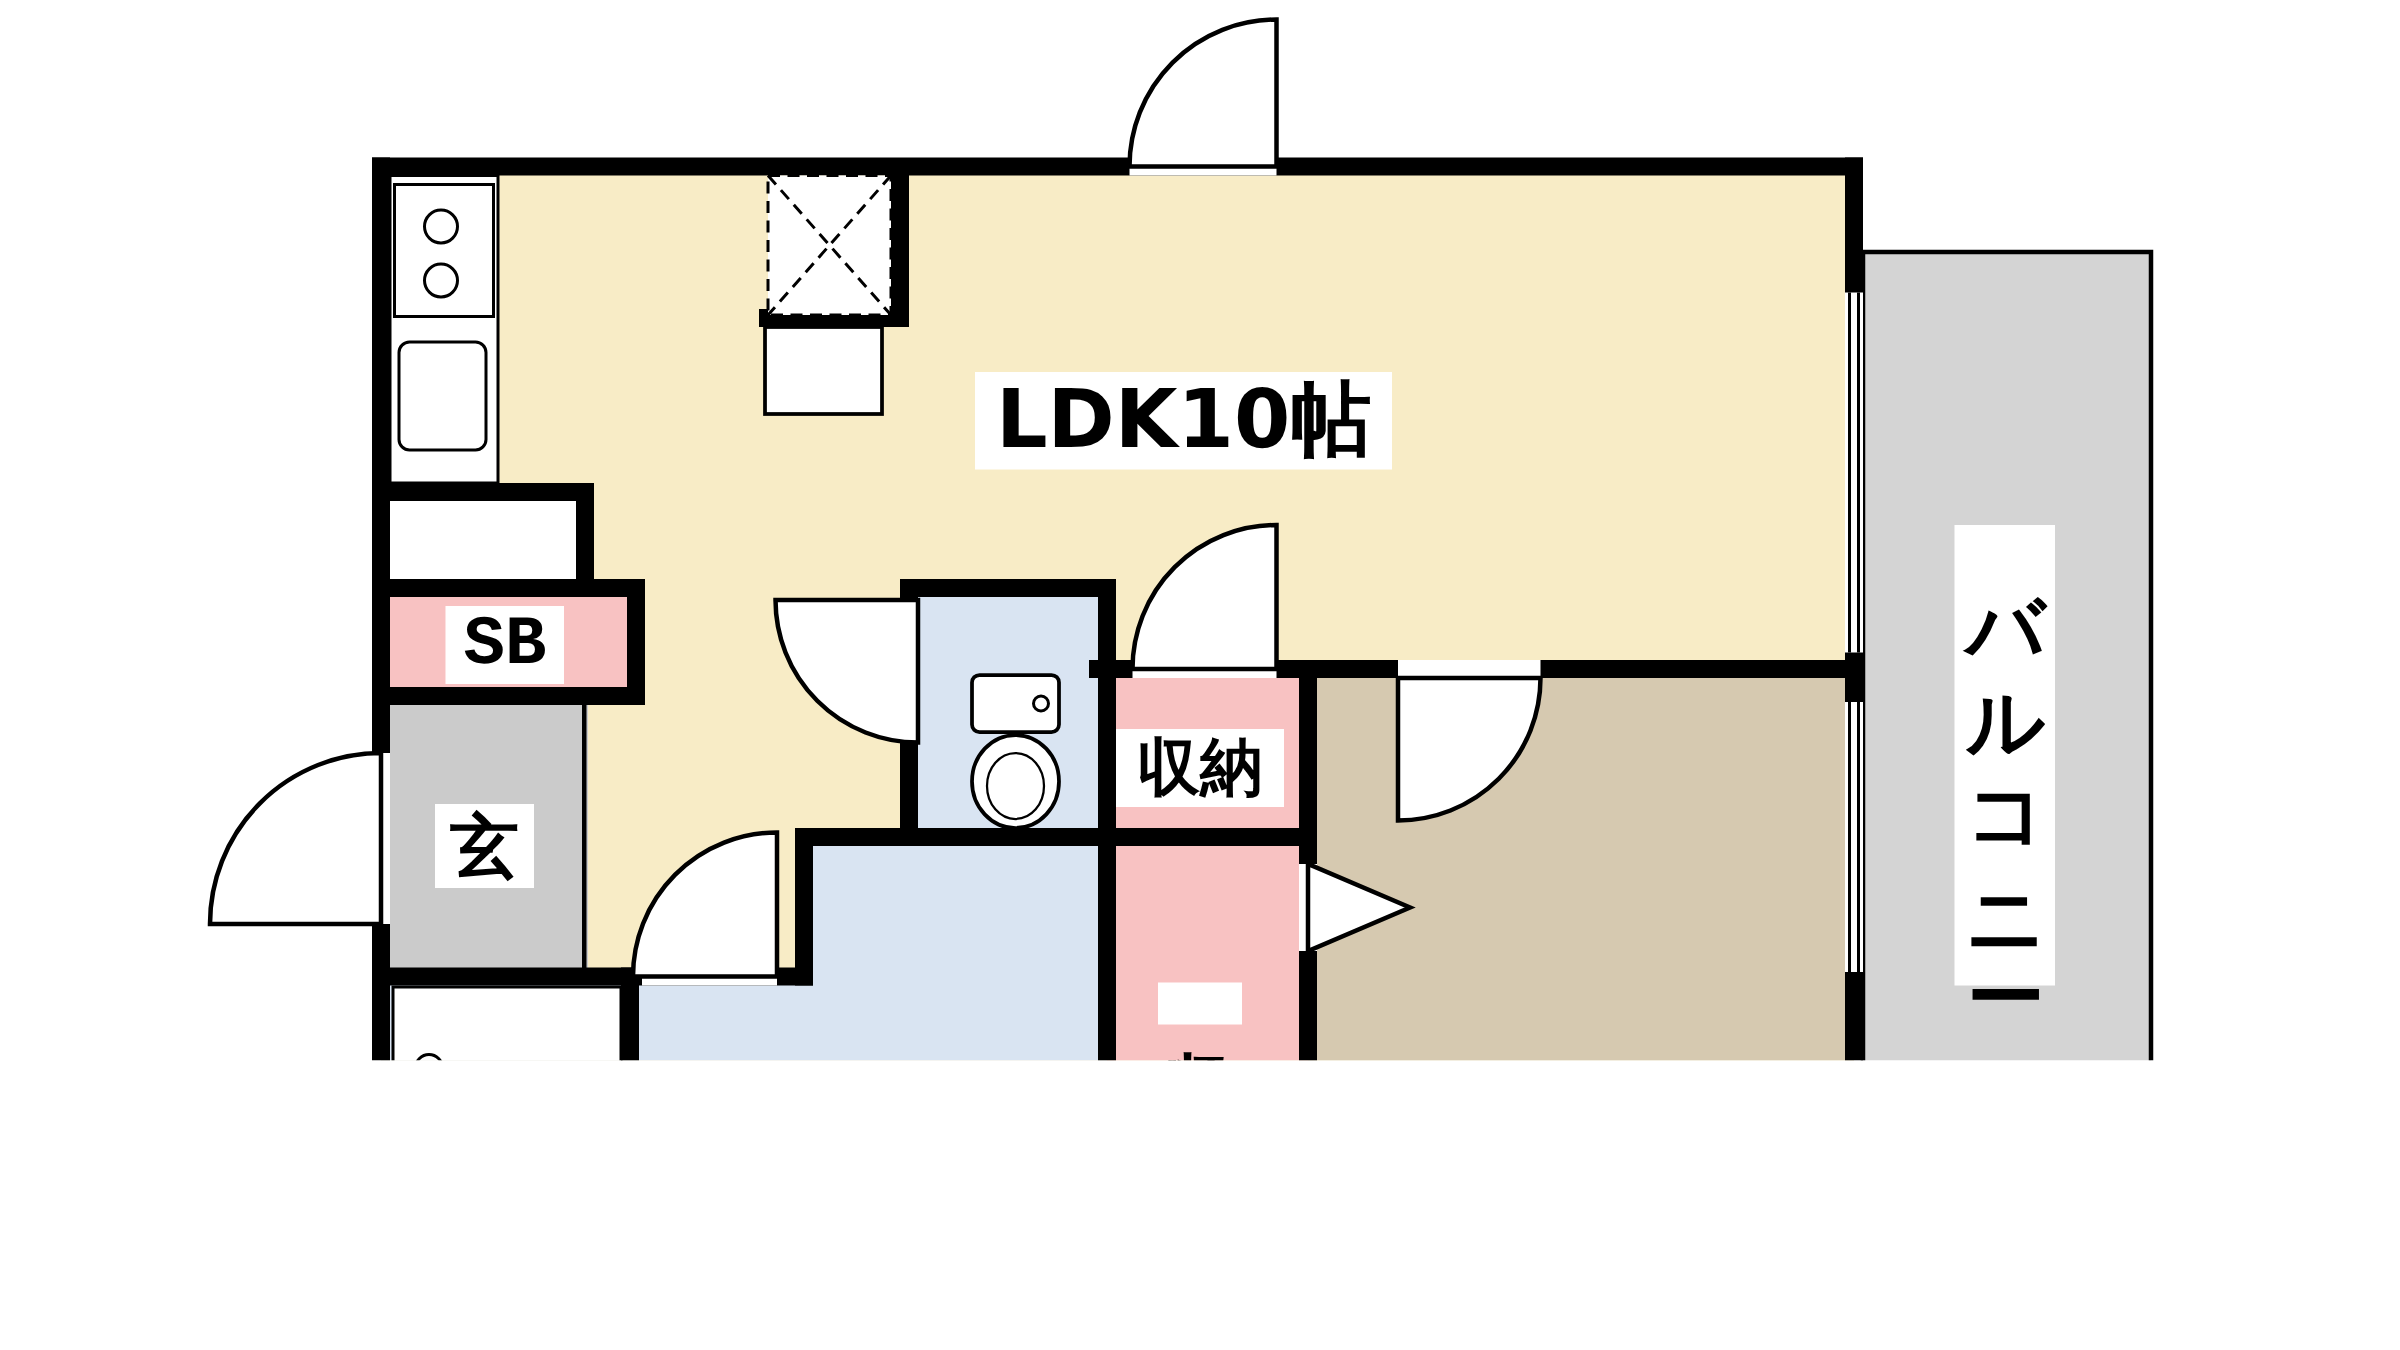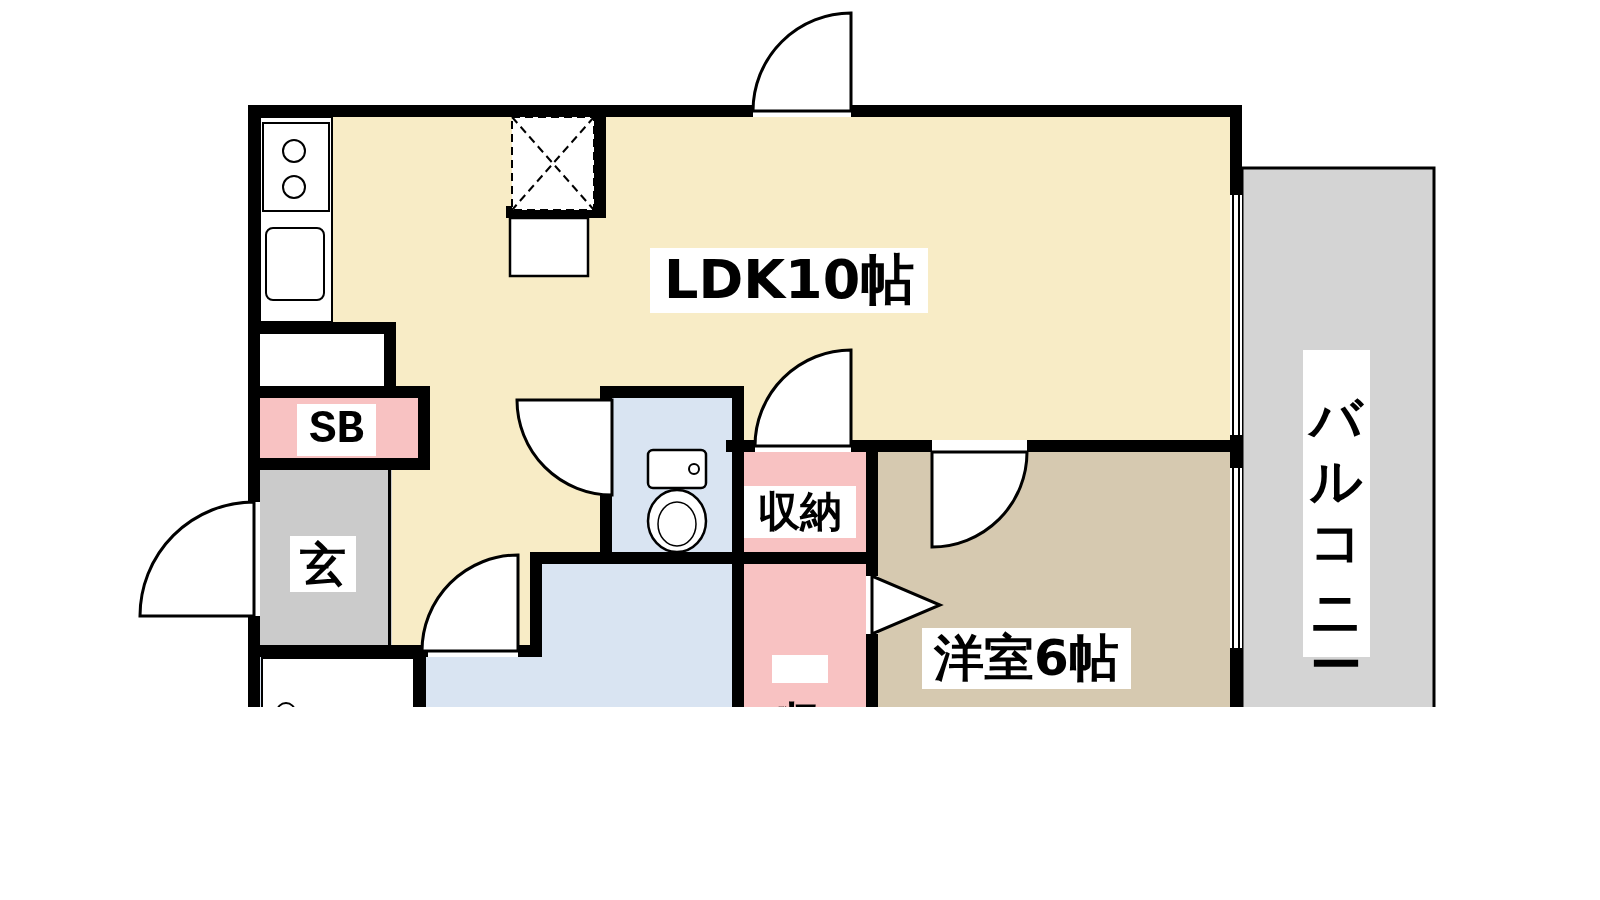--- a/index.html
+++ b/index.html
@@ -122,21 +122,20 @@
     <rect x="548" y="738" width="166" height="118" rx="26" stroke-width="2.5"></rect>
     <rect x="557" y="747" width="148" height="100" rx="20" fill="none" stroke-width="1.5"></rect>
     <circle cx="678" cy="797" r="9" stroke-width="2"></circle>
     <ellipse cx="468" cy="818" rx="40" ry="38" stroke-width="2.5"></ellipse>
     <rect x="432" y="772" width="24" height="16" rx="5" stroke-width="2"></rect>
   </g>
 </svg>
 
   <div class="label" style="left:650px;top:248px;font-size:54px;padding:4px 14px;">LDK10帖</div>
 
-  <div class="label" style="left:922px;top:628px;font-size:50px;padding:4px 12px;">洋室6帖</div>
 
   <div class="label vertical" style="left:1303px;top:350px;font-size:52px;padding:10px 6px;letter-spacing:10px;">バルコニー</div>
 
   <div class="label" style="left:297px;top:404px;font-size:46px;padding:2px 12px;font-family:Liberation Mono, monospace;">SB</div>
 
   <div class="label" style="left:290px;top:536px;font-size:46px;padding:4px 10px;">玄</div>
 
   <div class="label" style="left:744px;top:486px;font-size:42px;padding:4px 14px;">収納</div>
 
   <div class="label vertical" style="left:772px;top:655px;font-size:46px;padding:8px 4px;letter-spacing:6px;">収納</div>

